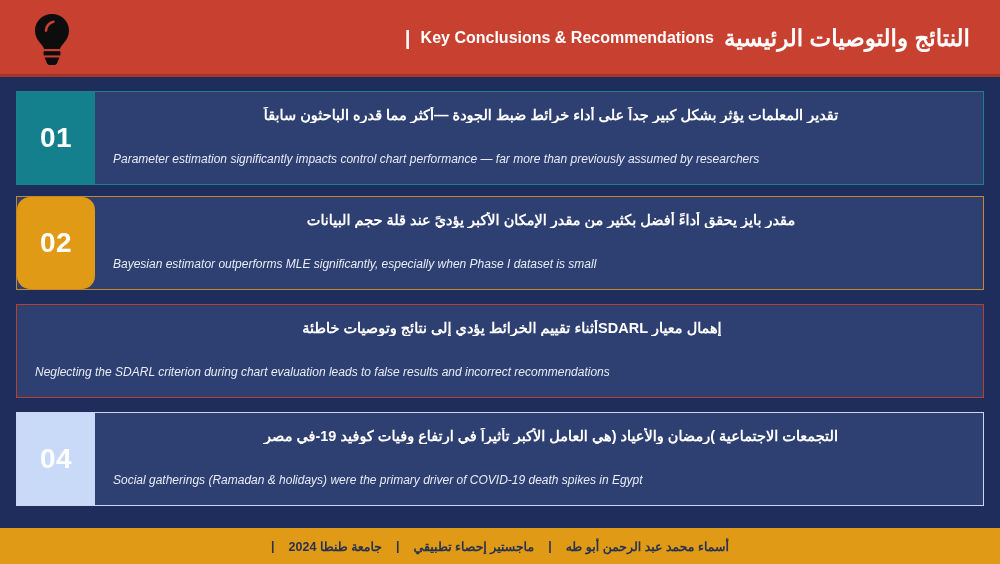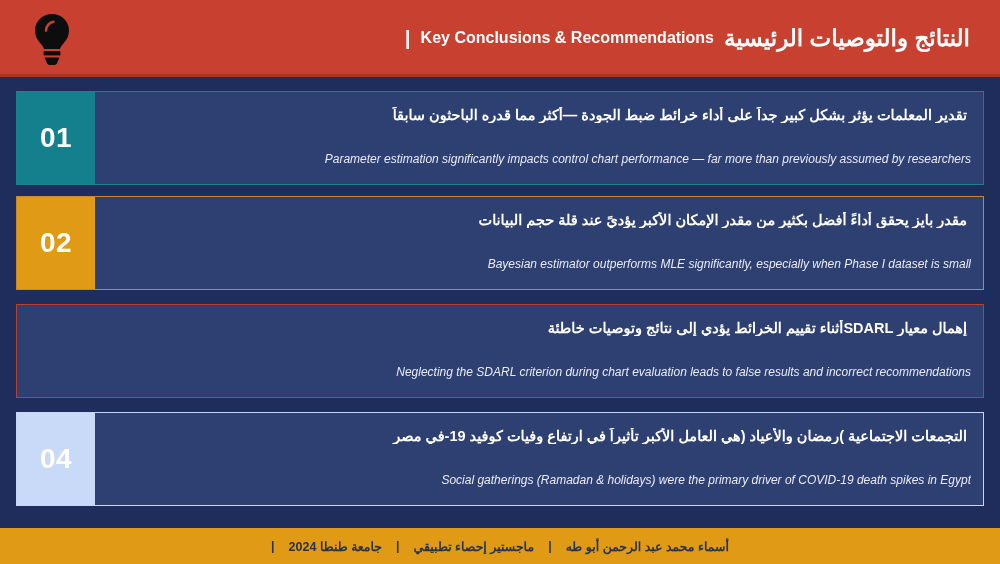--- a/index.html
+++ b/index.html
@@ -106,48 +106,48 @@
     flex: 0 0 78px;
     display: flex;
     align-items: center;
     justify-content: center;
     color: #ffffff;
     font-size: 28px;
     font-weight: bold;
     letter-spacing: 0.5px;
   }
   .card.c1 .num-block { background: #14808e; }
-  .card.c2 .num-block { background: #e09a16; }
+  .card.c2 .num-block { background: #e09a16; border-radius: 13px; }
   .card.c3 .num-block { background: #cf3f2c; }
   .card.c4 .num-block { background: #c9daf8; }
 
   .card-body {
     flex: 1 1 auto;
     position: relative;
     padding: 0;
   }
   .card-ar {
     position: absolute;
     right: 16px;
     top: 15px;
     left: 40px;
-    text-align: right;
+    text-align: center;
     direction: rtl;
     color: #ffffff;
     font-size: 14.5px;
     font-weight: bold;
     white-space: nowrap;
     overflow: hidden;
   }
   .card-en {
     position: absolute;
     left: 18px;
     top: 60px;
     right: 12px;
-    text-align: right;
+    text-align: left;
     direction: ltr;
     color: #e8ecf7;
     font-size: 12px;
     font-style: italic;
     white-space: nowrap;
     overflow: hidden;
   }
 
   
   .footer {

